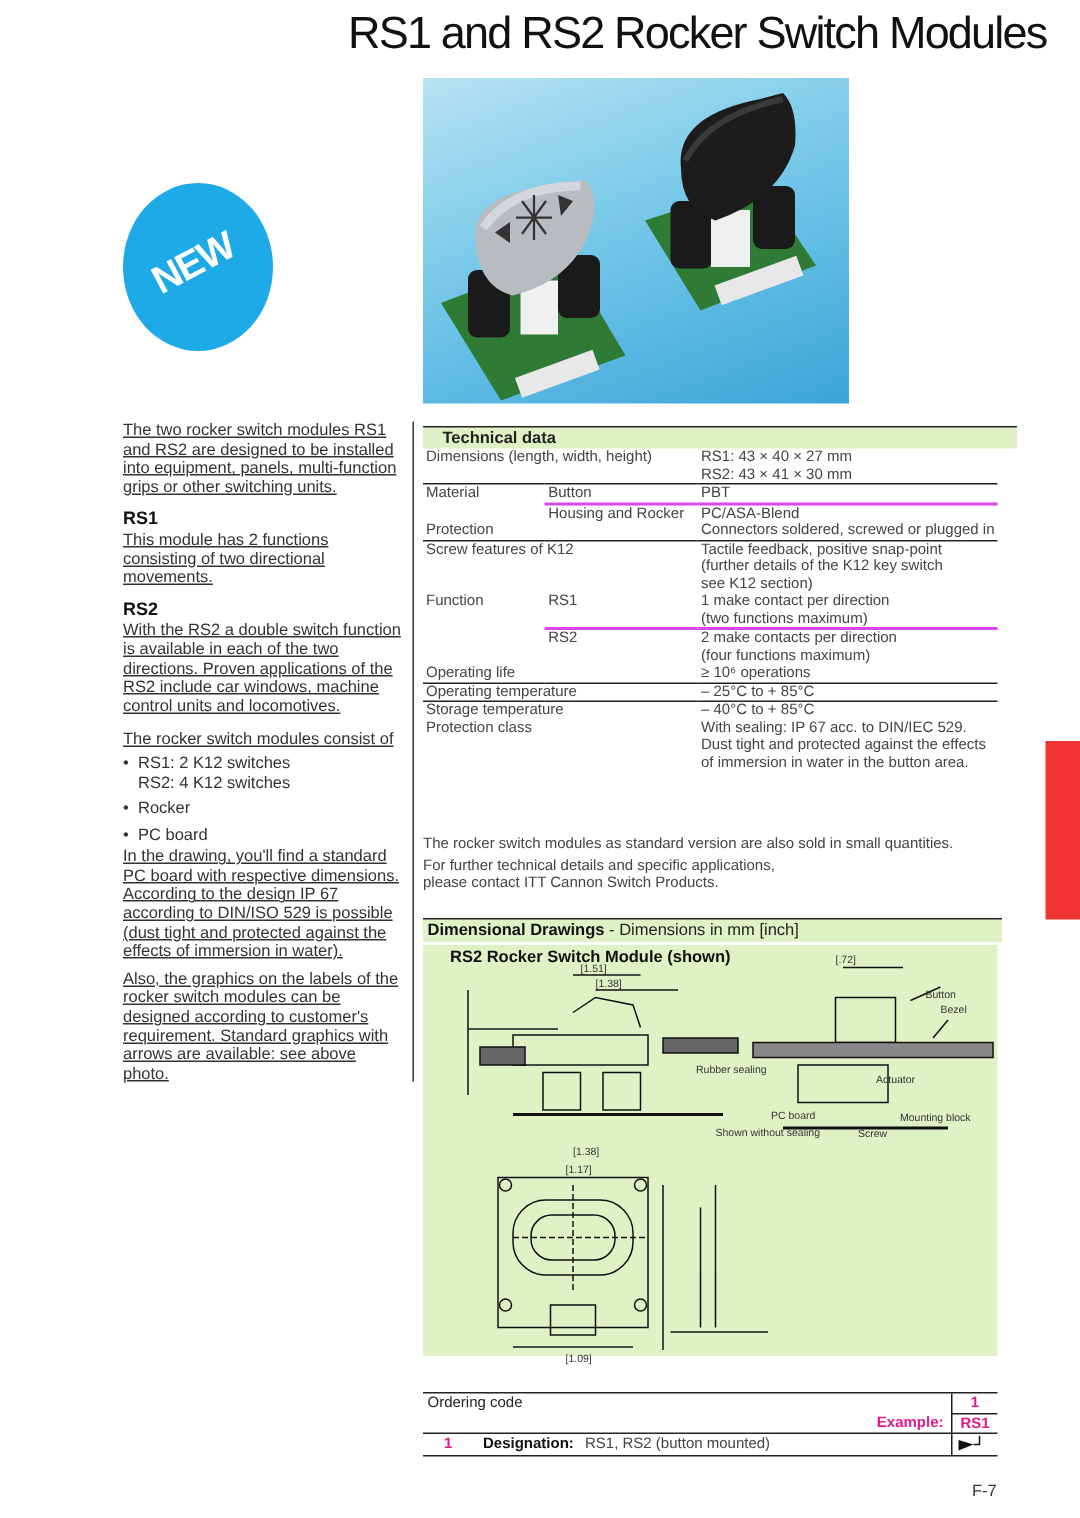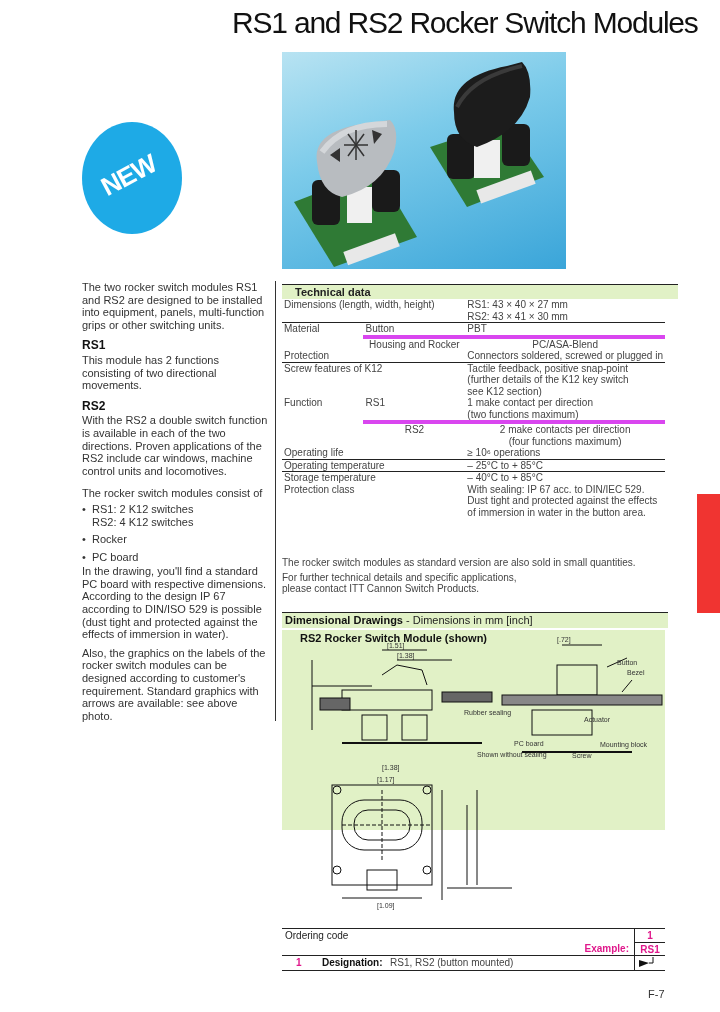--- a/index.html
+++ b/index.html
@@ -7,39 +7,39 @@
          font-family:"Liberation Sans", sans-serif; color:#222; }
   .abs { position:absolute; }
   .title { left:232px; top:6px; font-size:30px; letter-spacing:-1.2px; color:#111; white-space:nowrap; }
   .photo { left:282px; top:52px; width:284px; height:217px; overflow:hidden;
            background:linear-gradient(160deg,#b8e3f2 0%,#7ccbea 40%,#3aa5d9 100%); }
   .new-badge { left:82px; top:122px; width:100px; height:112px; border-radius:50%;
                background:#1eaae6; }
   .new-badge span { position:absolute; left:18px; top:38px; color:#fff; font-weight:bold;
                font-size:26px; transform:rotate(-28deg); letter-spacing:-1px; }
   .leftcol { left:82px; top:281px; width:188px; font-size:11px; line-height:12.6px; color:#333; }
-  .leftcol p { margin:0 0 6px 0; }
+  .leftcol p { margin:0 0 6px 0;text-decoration:underline; }
   .leftcol h4 { margin:8px 0 2px 0; font-size:12px; font-weight:bold; color:#111; }
   .leftcol ul { margin:0; padding:0 0 0 0; list-style:none; }
   .leftcol li { padding-left:10px; position:relative; margin-bottom:5px; }
   .leftcol li:before { content:"\2022"; position:absolute; left:0; top:0; }
   .vline { left:275px; top:281px; width:1px; height:440px; background:#333; }
   .techhead { left:282px; top:284px; width:383px; height:14px; background:#e1f1c6;
               border-top:1.5px solid #222; font-size:11px; font-weight:bold; padding-left:13px; line-height:14px; }
   table.tech { position:absolute; left:282px; top:299px; width:383px; border-collapse:collapse;
                font-size:10px; line-height:11.5px; color:#444; }
   table.tech td { padding:0 2px; vertical-align:top; }
   .bt td { border-top:1px solid #222; }
-  .bt-sub td.s { border-top:4px solid #d946ef;text-align:center; }
+  .bt-sub td.s { border-top:2px solid #d946ef; }
   .note { left:282px; font-size:10px; color:#444; line-height:11.5px; }
   .redtab { left:697px; top:494px; width:23px; height:119px; background:#f03431; }
   .dimhead { left:282px; top:612px; width:383px; height:15px; background:#e1f1c6;
              border-top:1.5px solid #222; font-size:11px; line-height:15px; padding-left:3px; }
   .dimhead b { color:#111; }
-  .drawing { left:282px; top:630px; width:383px; height:200px; background:#e1f1c6; }
+  .drawing { left:282px; top:630px; width:383px; height:274px; background:#e1f1c6; }
   .drawing .sub { position:absolute; left:18px; top:2px; font-size:11px; font-weight:bold; color:#111; }
   .ordertable { left:282px; top:928px; width:383px; font-size:10px; }
   .ordertable .row1 { border-top:1.5px solid #222; height:13px; position:relative; }
   .ordertable .row2 { height:13px; position:relative; }
   .ordertable .row3 { height:14px; position:relative; border-top:1px solid #222; border-bottom:1px solid #222; }
   .magenta { color:#e0198c; font-weight:bold; }
   .pagenum { left:648px; top:988px; font-size:11px; color:#333; }
 </style>
 </head>
 <body>

